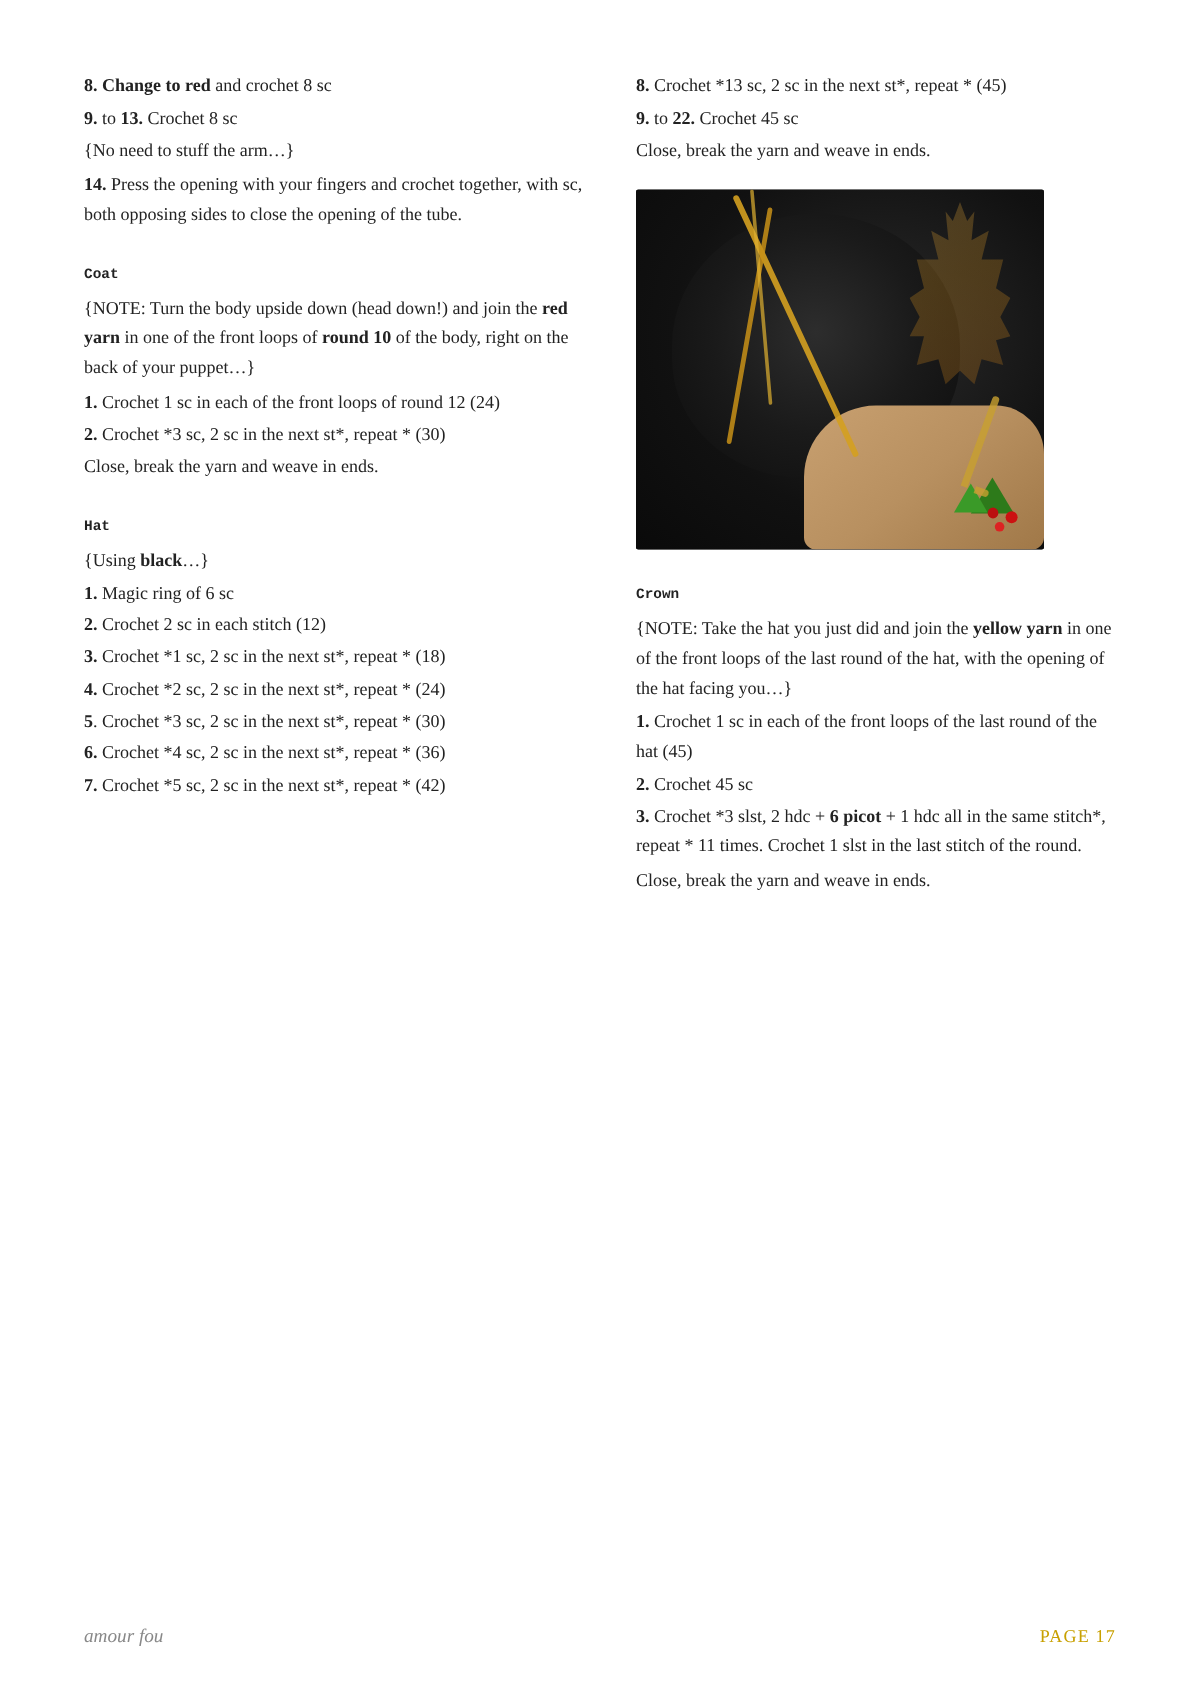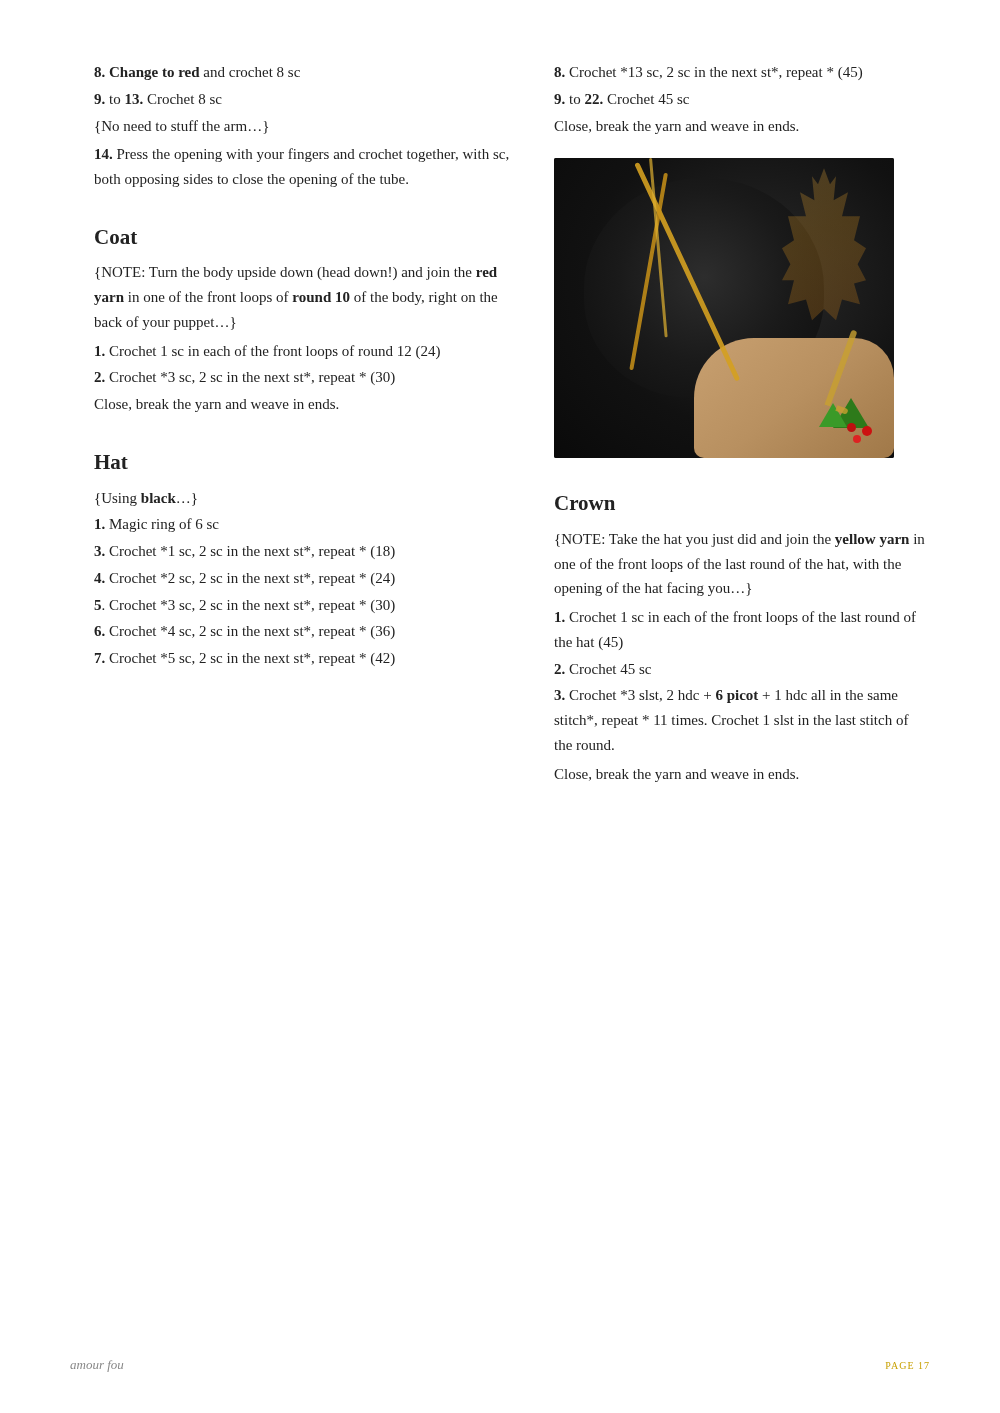--- a/index.html
+++ b/index.html
@@ -21,34 +21,34 @@
       min-height: 1413px;
       padding: 60px 70px 60px 70px;
       display: flex;
       flex-direction: row;
       gap: 40px;
       position: relative;
     }
     .left-col {
       flex: 0 0 420px;
       max-width: 420px;
-      margin-left: 24px;
     }
     .right-col {
       flex: 1;
     }
     p, .text-block {
       line-height: 1.65;
       margin-bottom: 4px;
     }
     .section-title {
       font-weight: bold;
-      font-size: 21px;
+      font-size: 12px;
       margin-top: 28px;
       margin-bottom: 6px;
+      font-family: Liberation Mono, monospace;
     }
     .text-block {
       margin-bottom: 2px;
     }
     .numbered-item {
       margin-bottom: 2px;
       line-height: 1.65;
     }
     .gap-sm { margin-top: 4px; }
     .image-container {
@@ -84,26 +84,26 @@
       position: absolute;
       bottom: 40px;
       left: 70px;
       right: 70px;
       display: flex;
       justify-content: space-between;
       align-items: center;
     }
     .footer-brand {
       font-style: italic;
-      font-size: 13px;
+      font-size: 16px;
       color: #888;
       font-family: 'Brush Script MT', cursive, Georgia, serif;
     }
     .footer-page {
-      font-size: 10px;
+      font-size: 15px;
       color: #c8a000;
       letter-spacing: 1px;
       text-transform: uppercase;
     }
     .section-gap {
       margin-top: 22px;
     }
   </style>
 </head>
 <body>
@@ -124,20 +124,21 @@
       <p class="text-block">{NOTE: Turn the body upside down (head down!) and join the <strong>red yarn</strong> in one of the front loops of <strong>round 10</strong> of the body, right on the back of your puppet…}</p>
       <p class="numbered-item gap-sm"><strong>1.</strong> Crochet 1 sc in each of the front loops of round 12 (24)</p>
       <p class="numbered-item"><strong>2.</strong> Crochet *3 sc, 2 sc in the next st*, repeat * (30)</p>
       <p class="numbered-item">Close, break the yarn and weave in ends.</p>
     </div>
 
     <div class="section-gap">
       <p class="section-title">Hat</p>
       <p class="text-block">{Using <strong>black</strong>…}</p>
       <p class="numbered-item"><strong>1.</strong> Magic ring of 6 sc</p>
+      <p class="numbered-item"><strong>2.</strong> Crochet 2 sc in each stitch (12)</p>
       <p class="numbered-item"><strong>3.</strong> Crochet *1 sc, 2 sc in the next st*, repeat * (18)</p>
       <p class="numbered-item"><strong>4.</strong> Crochet *2 sc, 2 sc in the next st*, repeat * (24)</p>
       <p class="numbered-item"><strong>5</strong>. Crochet *3 sc, 2 sc in the next st*, repeat * (30)</p>
       <p class="numbered-item"><strong>6.</strong> Crochet *4 sc, 2 sc in the next st*, repeat * (36)</p>
       <p class="numbered-item"><strong>7.</strong> Crochet *5 sc, 2 sc in the next st*, repeat * (42)</p>
     </div>
 
   </div>
 
   <div class="right-col">

